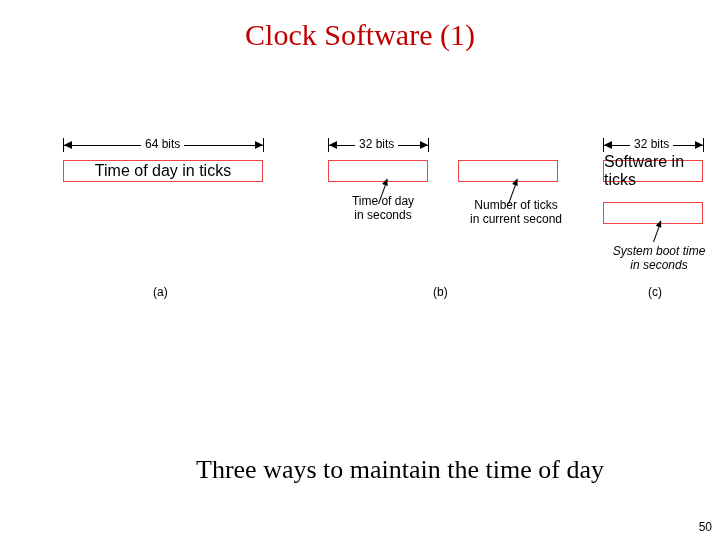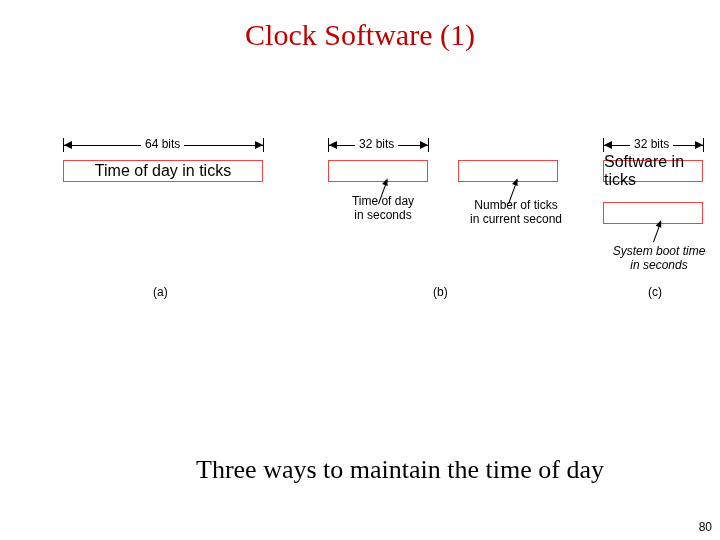--- a/index.html
+++ b/index.html
@@ -158,13 +158,13 @@
   <div class="box" style="left:575px; top:72px; width:100px; height:22px;"></div>
 
   <div class="annot-arrow" style="left:625px; top:90px; height:22px; transform: rotate(20deg);"></div>
   <div class="annot" style="left:576px; top:114px; width:110px;font-style:italic;">System boot time<br>in seconds</div>
 
   <div class="fig-label" style="left:620px; top:155px;">(c)</div>
 
 </div>
 
 <div class="caption">Three ways to maintain the time of day</div>
-<div class="pagenum">80</div>
+<div class="pagenum">50</div>
 
 </body></html>

